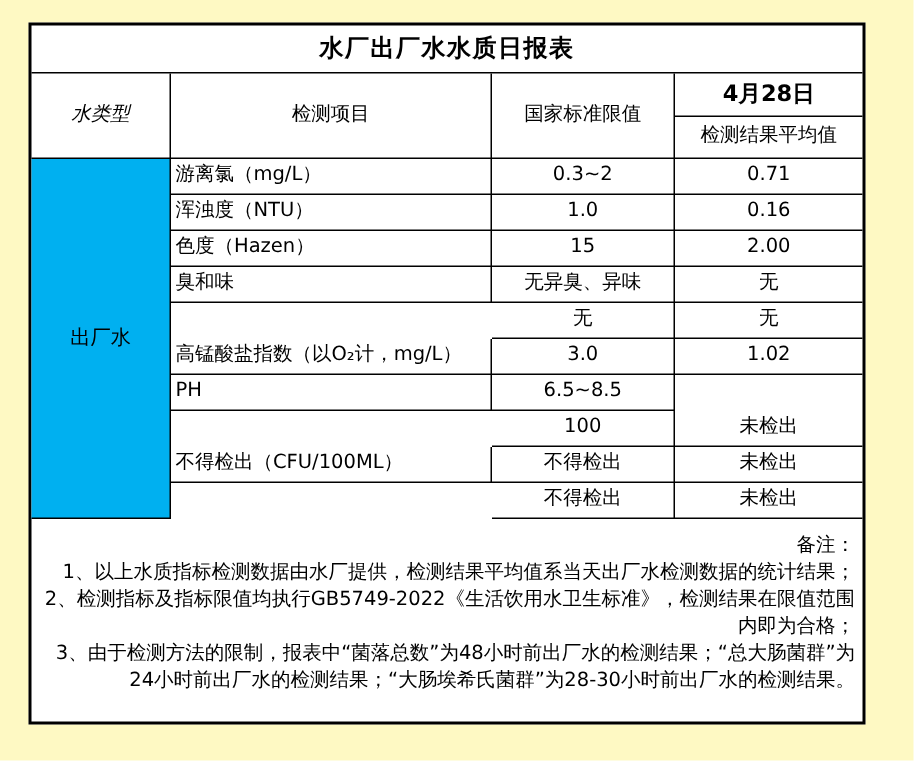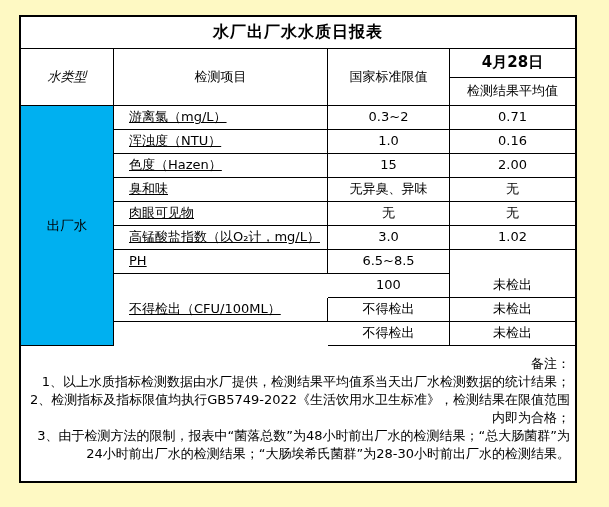--- a/index.html
+++ b/index.html
@@ -51,22 +51,21 @@
   .hdr-test-item    { grid-area: 2 / 2 / 4 / 3; }
   .hdr-standard     { grid-area: 2 / 3 / 4 / 4; }
   .hdr-date         { grid-area: 2 / 4 / 3 / 5; font-weight: bold; font-size: 15px; }
   .hdr-result-avg   { grid-area: 3 / 4 / 4 / 5; }
   .water-type-cell  {
     grid-area: 4 / 1 / 14 / 2;
     font-size: 13.5px;
   }
   .item-cell {
     justify-content: flex-start;
-    padding-left: 15px;
-    text-decoration: underline;
+    padding-left: 3px;
   }
   .notes-cell {
     grid-area: 14 / 1 / 15 / 5;
     display: block;
     padding: 9px 5px 4px 4px;
     font-size: 13px;
     line-height: 18px;
     white-space: normal;
     text-align: right;
   }
@@ -97,21 +96,20 @@
     <div class="cell no-br" style="grid-area:5/4/6/5">0.16</div>
 
     <div class="cell item-cell" style="grid-area:6/2/7/3">色度（Hazen）</div>
     <div class="cell" style="grid-area:6/3/7/4">15</div>
     <div class="cell no-br" style="grid-area:6/4/7/5">2.00</div>
 
     <div class="cell item-cell" style="grid-area:7/2/8/3">臭和味</div>
     <div class="cell" style="grid-area:7/3/8/4">无异臭、异味</div>
     <div class="cell no-br" style="grid-area:7/4/8/5">无</div>
 
-    <div class="cell item-cell" style="grid-area:8/2/9/3">肉眼可见物</div>
     <div class="cell" style="grid-area:8/3/9/4">无</div>
     <div class="cell no-br" style="grid-area:8/4/9/5">无</div>
 
     <div class="cell item-cell" style="grid-area:9/2/10/3">高锰酸盐指数（以O₂计，mg/L）</div>
     <div class="cell" style="grid-area:9/3/10/4">3.0</div>
     <div class="cell no-br" style="grid-area:9/4/10/5">1.02</div>
 
     <div class="cell item-cell" style="grid-area:10/2/11/3">PH</div>
     <div class="cell" style="grid-area:10/3/11/4">6.5~8.5</div>
 

